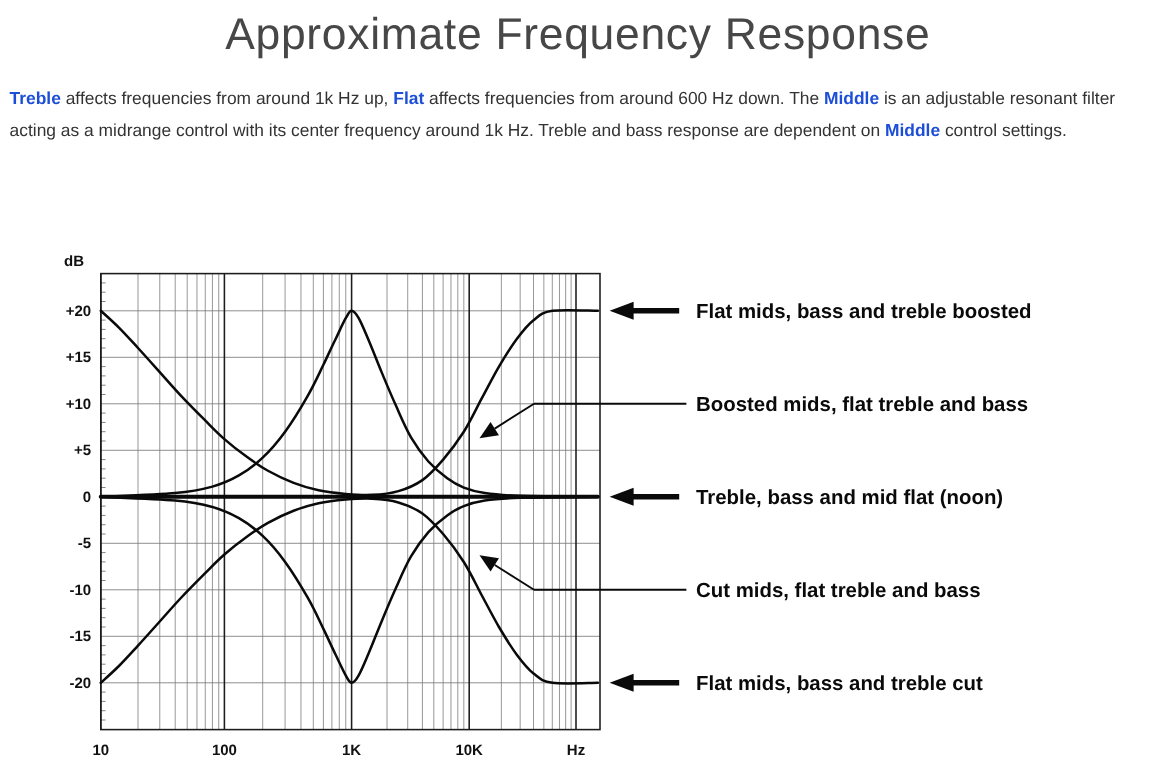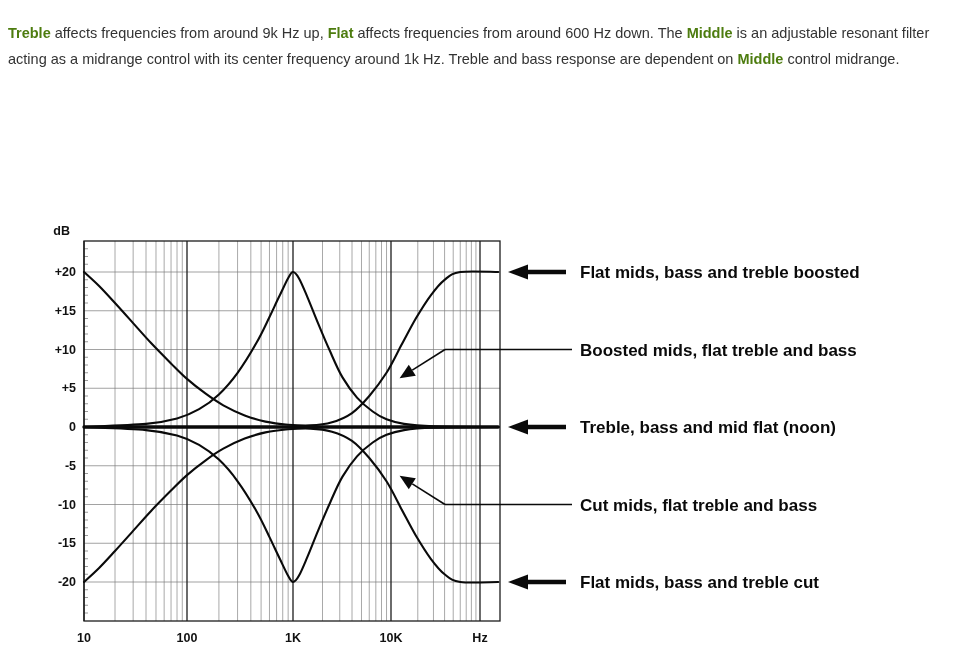--- a/index.html
+++ b/index.html
@@ -13,29 +13,30 @@
     color:#474747;
     letter-spacing:0.6px;
   }
   .desc {
     margin:21px 8px 0 8px;
     width:946px;
     font-size:14.5px;
     line-height:25.5px;
     color:#333333;
   }
-  .desc b { font-weight:bold; color:#4d7c0f; }
+  .desc b { font-weight:bold; color:#1d4ed8; }
   .figure { position:absolute; left:0; top:193px; width:771px; height:446px; }
   svg text { font-family:"Liberation Sans", sans-serif; }
 </style>
 </head>
 <body>
 
 <div class="page">
-  <p class="desc"><b>Treble</b><span> affects frequencies from around 9k Hz up, </span><b>Flat</b><span> affects frequencies from around 600 Hz down. The </span><b>Middle</b><span> is an adjustable resonant filter acting as a midrange control with its center frequency around 1k Hz. Treble and bass response are dependent on </span><b>Middle</b><span> control midrange.</span></p>
+  <h1 class="page-title">Approximate Frequency Response</h1>
+  <p class="desc"><b>Treble</b><span> affects frequencies from around 1k Hz up, </span><b>Flat</b><span> affects frequencies from around 600 Hz down. The </span><b>Middle</b><span> is an adjustable resonant filter acting as a midrange control with its center frequency around 1k Hz. Treble and bass response are dependent on </span><b>Middle</b><span> control settings.</span></p>
   <div class="figure">
     <svg id="chart" width="963" height="446" viewBox="0 0 963 446">
         <g>
           <line x1="84" y1="58" x2="500" y2="58" stroke="#7a7a7a" stroke-width="0.7"></line>
           <line x1="84" y1="96.75" x2="500" y2="96.75" stroke="#7a7a7a" stroke-width="0.7"></line>
           <line x1="84" y1="135.5" x2="500" y2="135.5" stroke="#7a7a7a" stroke-width="0.7"></line>
           <line x1="84" y1="174.25" x2="500" y2="174.25" stroke="#7a7a7a" stroke-width="0.7"></line>
           <line x1="84" y1="213" x2="500" y2="213" stroke="#7a7a7a" stroke-width="0.7"></line>
           <line x1="84" y1="251.75" x2="500" y2="251.75" stroke="#7a7a7a" stroke-width="0.7"></line>
           <line x1="84" y1="290.5" x2="500" y2="290.5" stroke="#7a7a7a" stroke-width="0.7"></line>

